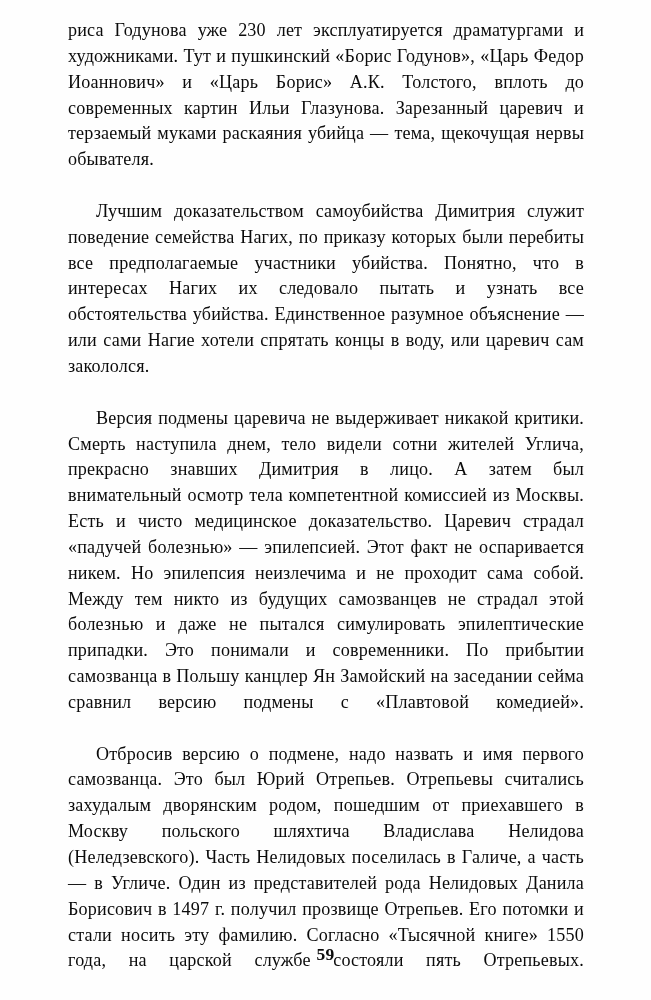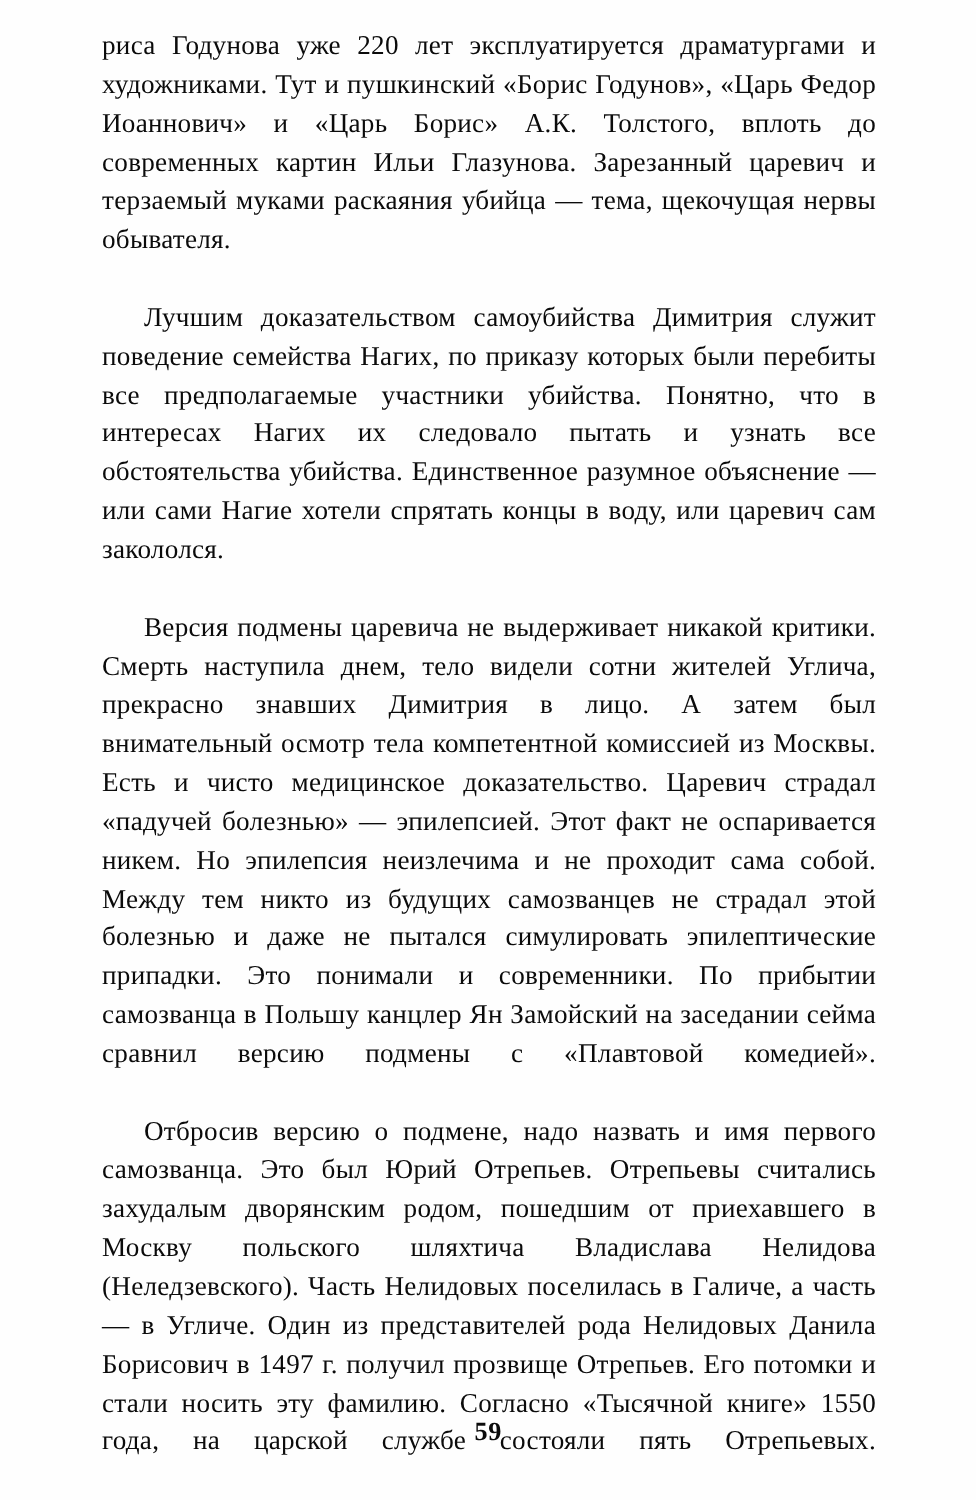--- a/index.html
+++ b/index.html
@@ -65,21 +65,21 @@
     letter-spacing: 0.02em;
   }
 </style>
 </head>
 <body>
 
 <div class="page">
 
   <div class="text-block">
 
-    <p class="para cont">риса Годунова уже 220 лет эксплуатируется драматургами и художниками. Тут и пушкинский «Борис Годунов», «Царь Федор Иоаннович» и «Царь Борис» А.К. Толстого, вплоть до современных картин Ильи Глазунова. Зарезанный царевич и терзаемый муками раскаяния убийца — тема, щекочущая нервы обывателя.</p>
+    <p class="para cont">риса Годунова уже 230 лет эксплуатируется драматургами и художниками. Тут и пушкинский «Борис Годунов», «Царь Федор Иоаннович» и «Царь Борис» А.К. Толстого, вплоть до современных картин Ильи Глазунова. Зарезанный царевич и терзаемый муками раскаяния убийца — тема, щекочущая нервы обывателя.</p>
 
     <p class="para">Лучшим доказательством самоубийства Димитрия служит поведение семейства Нагих, по приказу которых были перебиты все предполагаемые участники убийства. Понятно, что в интересах Нагих их следовало пытать и узнать все обстоятельства убийства. Единственное разумное объяснение — или сами Нагие хотели спрятать концы в воду, или царевич сам закололся.</p>
 
     <p class="para">Версия подмены царевича не выдерживает никакой критики. Смерть наступила днем, тело видели сотни жителей Углича, прекрасно знавших Димитрия в лицо. А затем был внимательный осмотр тела компетентной комиссией из Москвы. Есть и чисто медицинское доказательство. Царевич страдал «падучей болезнью» — эпилепсией. Этот факт не оспаривается никем. Но эпилепсия неизлечима и не проходит сама собой. Между тем никто из будущих самозванцев не страдал этой болезнью и даже не пытался симулировать эпилептические припадки. Это понимали и современники. По прибытии самозванца в Польшу канцлер Ян Замойский на заседании сейма сравнил версию подмены с «Плавтовой комедией».</p>
 
     <p class="para">Отбросив версию о подмене, надо назвать и имя первого самозванца. Это был Юрий Отрепьев. Отрепьевы считались захудалым дворянским родом, пошедшим от приехавшего в Москву польского шляхтича Владислава Нелидова (Неледзевского). Часть Нелидовых поселилась в Галиче, а часть — в Угличе. Один из представителей рода Нелидовых Данила Борисович в 1497 г. получил прозвище Отрепьев. Его потомки и стали носить эту фамилию. Согласно «Тысячной книге» 1550 года, на царской службе состояли пять Отрепьевых.</p>
 
   </div>
 
   <div class="folio">59</div>

